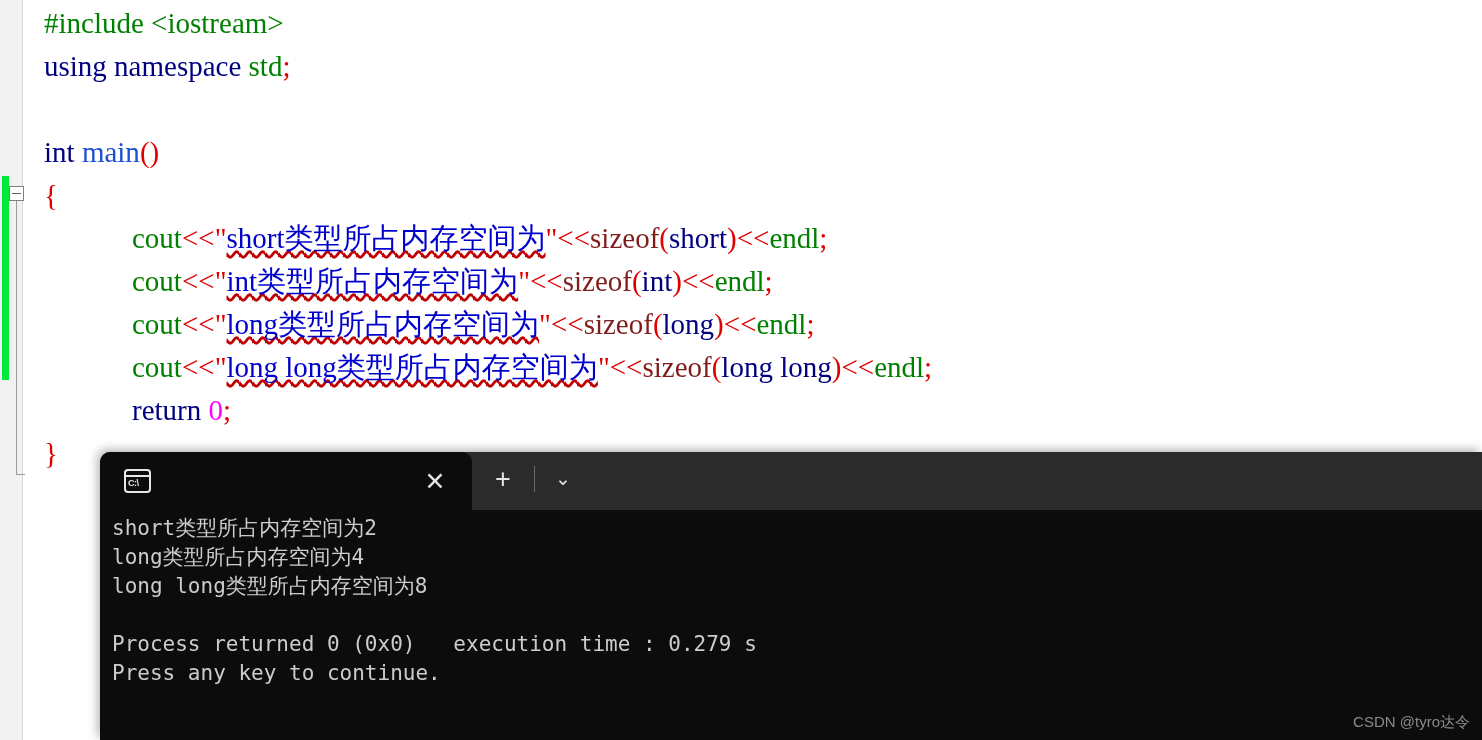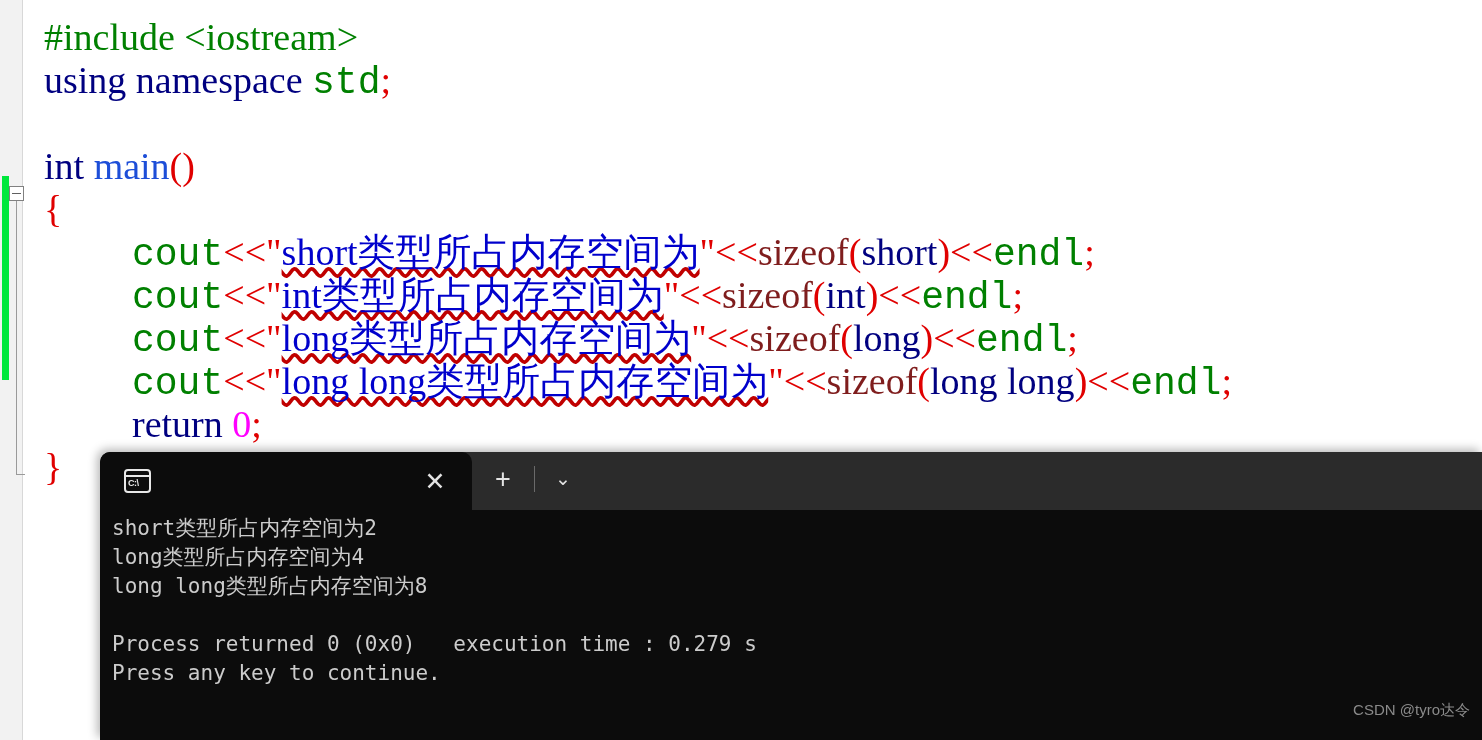--- a/index.html
+++ b/index.html
@@ -63,36 +63,36 @@
     left: 16px; top: 474px;
     width: 9px; height: 1px;
     background: #9a9a9a;
   }
 
   
   #code {
     position: absolute;
     left: 22px; top: 0;
     width: 1460px;
-    padding-top: 16px;
+    padding-top: 2px;
     font-family: "Liberation Serif", serif;
-    font-size: 38px;
+    font-size: 29px;
     line-height: 43px;
     white-space: pre;
     color: #000000;
   }
   .ln { display: block; height: 43px; }
   .ind1 { padding-left: 22px; }
   .ind2 { padding-left: 110px; }
 
   .c-pre   { color: #008000; }  
   .c-kw    { color: #000080; }  
   .c-id    { color: #1d4ed8; }  
   .c-punc  { color: #e00000; }  
-  .c-obj   { color: #008000; font-family: Liberation Mono, monospace; }  
+  .c-obj   { color: #008000; }  
   .c-str   { color: #0000cc; }  
   .c-num   { color: #ff00ff; }  
   .c-fn    { color: #7f1d1d; }  
 
   .spell {
     text-decoration: underline wavy #c00000;
     text-decoration-skip-ink: none;
     text-align: right;
   }
 
@@ -208,21 +208,21 @@
     font-size: 21px;
     line-height: 29px;
     color: #cccccc;
     white-space: pre;
   }
   .cline { display: block; height: 29px; }
   .cblank { display: block; height: 29px; }
 
   #watermark {
     position: absolute;
-    right: 12px; bottom: 20px;
+    right: 12px; bottom: 8px;
     font-family: "Liberation Sans", sans-serif;
     font-size: 15px;
     color: #8a8a8a;
   }
 </style>
 </head>
 <body>
 
 <div id="editor">
 

